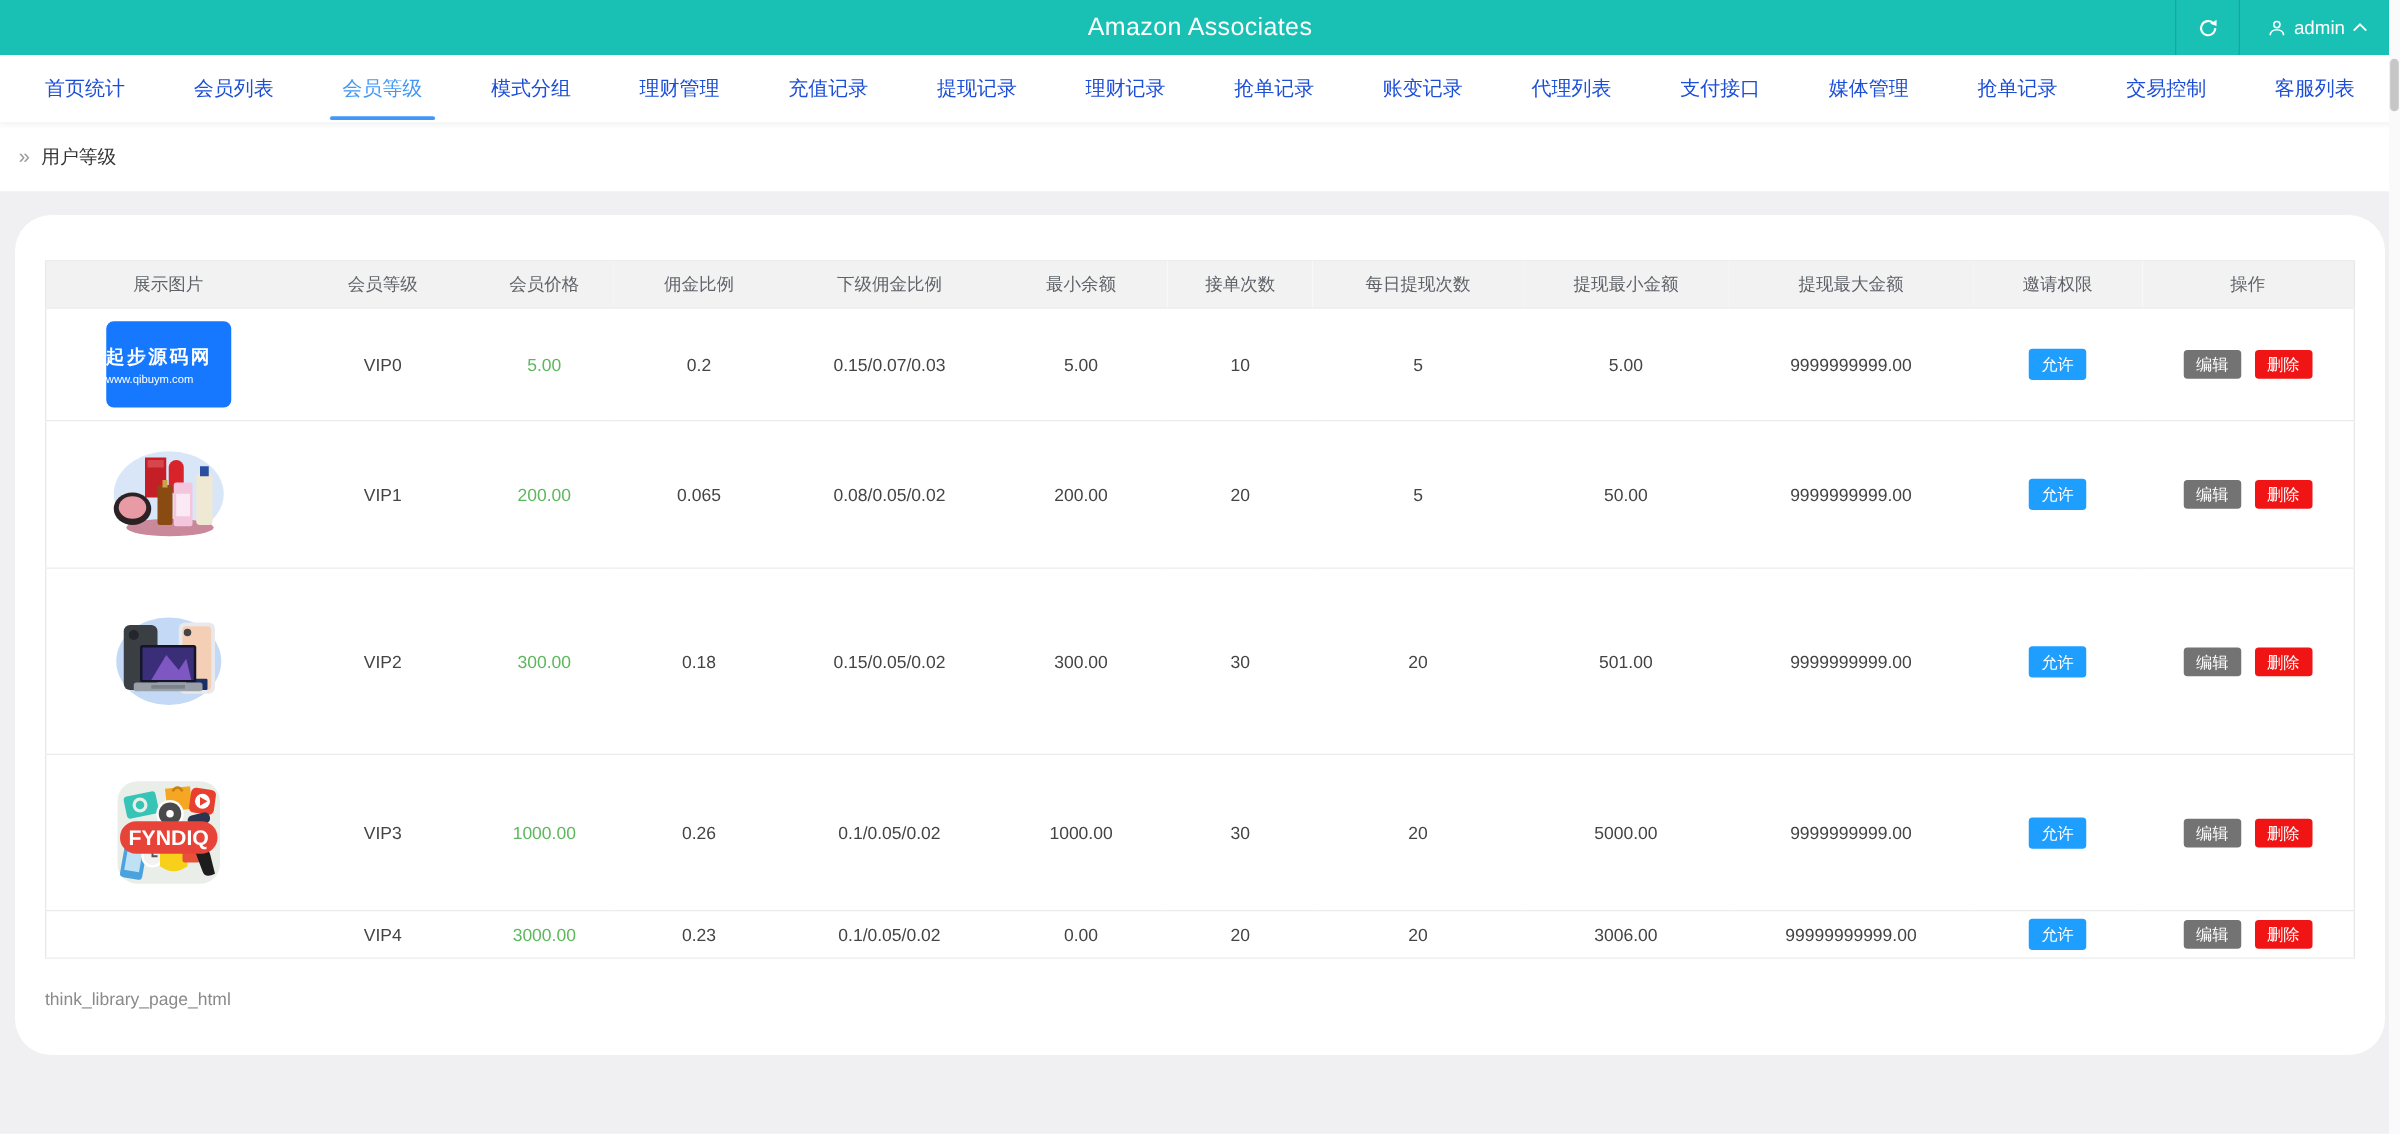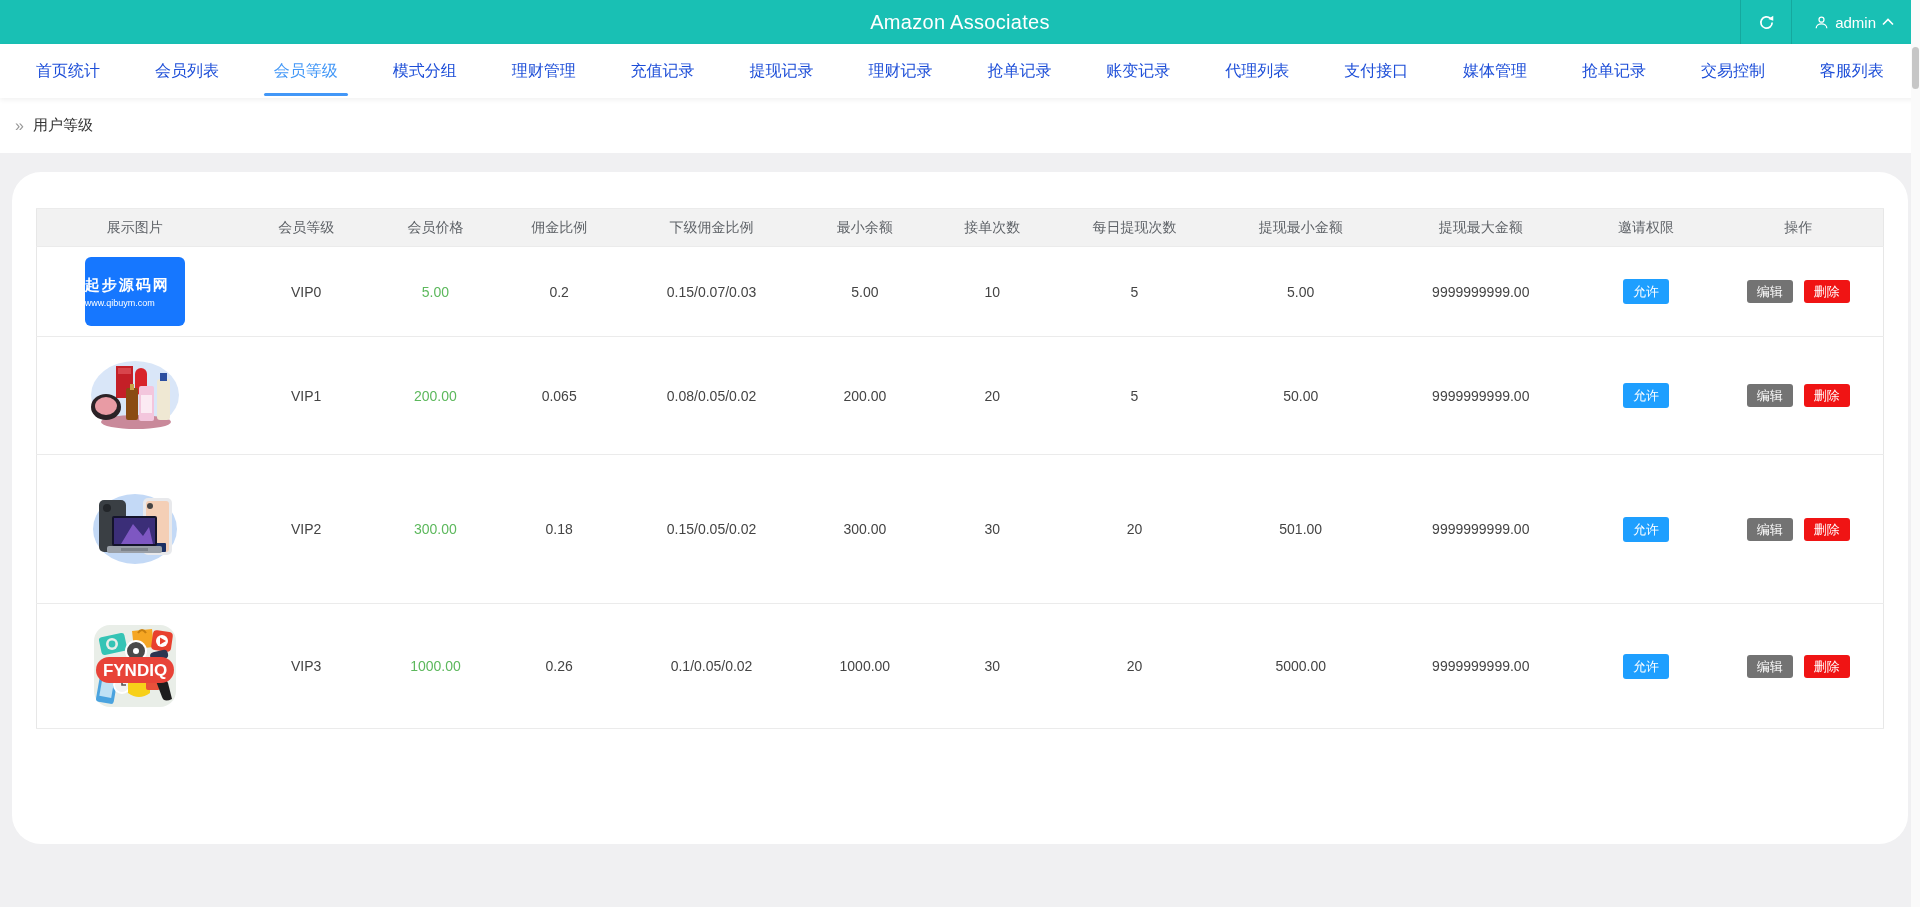--- a/index.html
+++ b/index.html
@@ -399,23 +399,41 @@
           <td>20</td>
           <td>5000.00</td>
           <td>9999999999.00</td>
           <td><button class="btn btn-allow">允许</button></td>
           <td>
             <button class="btn btn-edit">编辑</button>
             <button class="btn btn-del">删除</button>
           </td>
         </tr>
 
+        <tr class="h-e">
+          <td></td>
+          <td>VIP4</td>
+          <td class="price">3000.00</td>
+          <td>0.23</td>
+          <td>0.1/0.05/0.02</td>
+          <td>0.00</td>
+          <td>20</td>
+          <td>20</td>
+          <td>3006.00</td>
+          <td>99999999999.00</td>
+          <td><button class="btn btn-allow">允许</button></td>
+          <td>
+            <button class="btn btn-edit">编辑</button>
+            <button class="btn btn-del">删除</button>
+          </td>
+        </tr>
 
 
       </tbody>
     </table>
 
+    <div class="note">think_library_page_html</div>
   </div>
 </div>
 
 <div class="scrollbar">
   <div class="thumb"></div>
 </div>
 
 </body></html>

